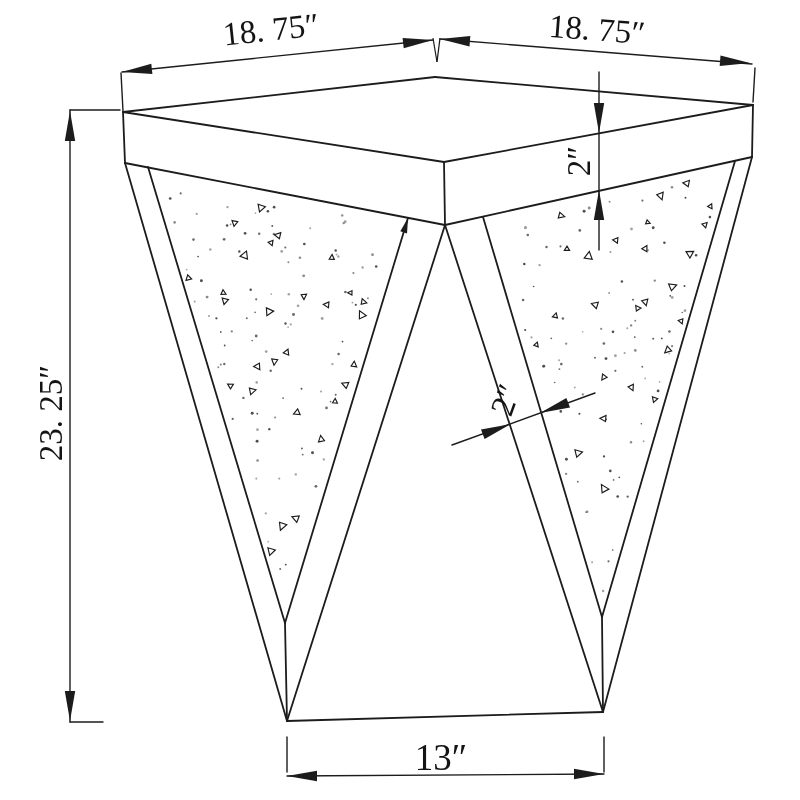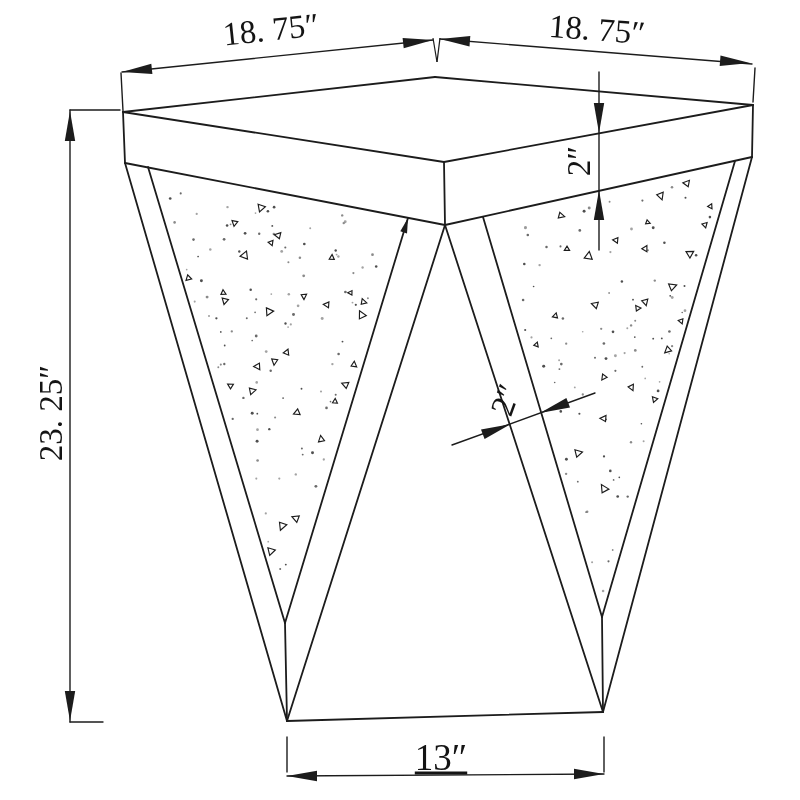--- a/index.html
+++ b/index.html
@@ -320,14 +320,14 @@
   <div class="dim-label" style="left:271px;top:30px;transform:translate(-50%,-50%) rotate(-6deg);">18. 75″</div>
 
   <div class="dim-label" style="left:597px;top:30px;transform:translate(-50%,-50%) rotate(4.5deg);">18. 75″</div>
 
   <div class="dim-label" style="left:51px;top:413px;transform:translate(-50%,-50%) rotate(-90deg);">23. 25″</div>
 
   <div class="dim-label" style="left:579px;top:161px;transform:translate(-50%,-50%) rotate(-90deg);">2″</div>
 
   <div class="dim-label" style="left:506px;top:400px;transform:translate(-50%,-50%) rotate(-70deg);">2″</div>
 
-  <div class="dim-label lg" style="left:441px;top:757px;transform:translate(-50%,-50%);text-decoration:underline;">13″</div>
+  <div class="dim-label lg" style="left:441px;top:757px;transform:translate(-50%,-50%);">13″</div>
 </div>
 
 </body></html>

